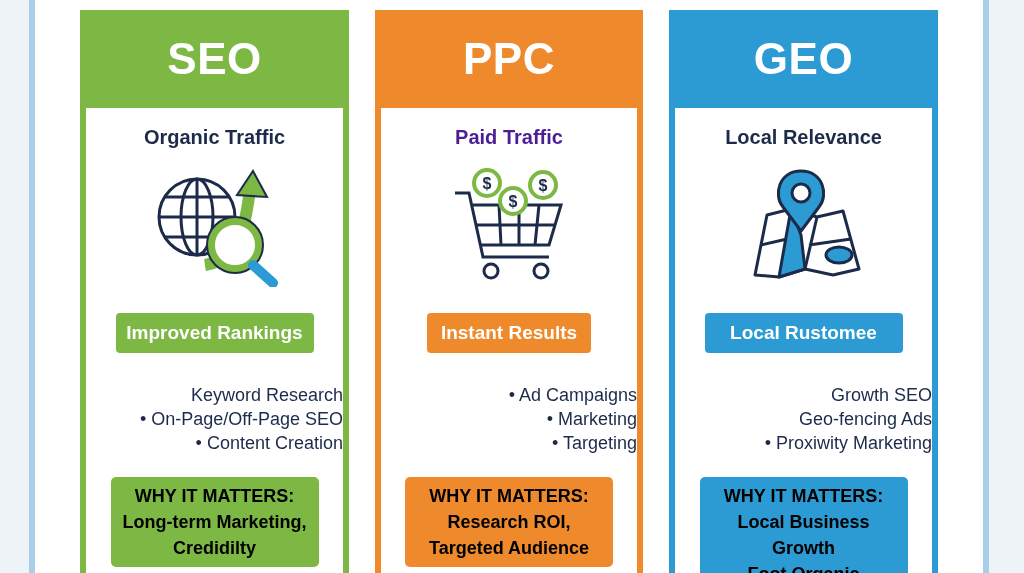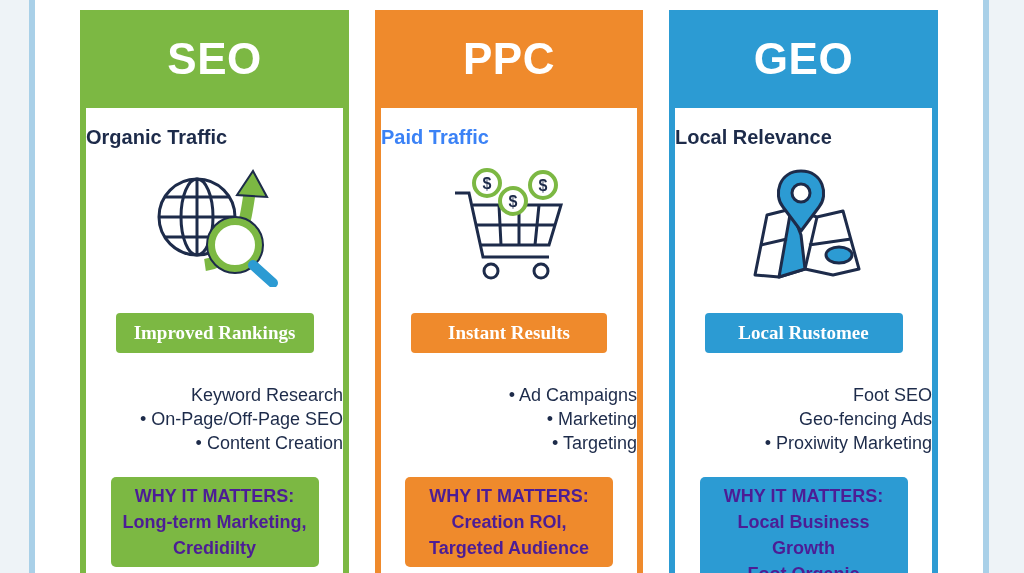--- a/index.html
+++ b/index.html
@@ -18,39 +18,39 @@
     position:absolute; top:10px; height:575px; box-sizing:border-box;
     border:6px solid var(--c); border-top:none;
     background:#fff;
   }
   .card .head {
     height:98px; background:var(--c);
     margin:0 -6px; display:flex; align-items:center; justify-content:center;
     color:#fff; font-weight:bold; font-size:44px; letter-spacing:0.5px;
   }
   .card .sub {
-    font-weight:bold; font-size:20px; margin-top:18px;
+    text-align:center; font-weight:bold; font-size:20px; margin-top:18px;
     color:#1d2b4a;
   }
   .card .icon { display:flex; justify-content:center; margin-top:16px; height:122px; }
   .pill {
     margin:26px auto 0; display:flex; align-items:center; justify-content:center;
     height:40px; border-radius:4px; background:var(--c); color:#fff;
-    font-weight:bold; font-size:19px;font-family:Liberation Serif, serif;
+    font-weight:bold; font-size:19px;
   }
   .list { margin-top:30px; text-align:right; color:#1d2b4a; font-size:18px; line-height:24px; }
   .why {
-    margin:22px auto 0; background:var(--c); color:#4c1d95; border-radius:5px;
+    margin:22px auto 0; background:var(--c); color:#000000; border-radius:5px;
     text-align:center; font-weight:bold; font-size:18px; line-height:26px;
     padding:6px 4px; box-sizing:border-box;
   }
   #seo { left:80px; width:269px; --c:#7cb843; }
   #ppc { left:375px; width:268px; --c:#ef8a2c; }
   #geo { left:669px; width:269px; --c:#2c9bd3; }
-  #ppc .sub { color:#3b82f6; }
+  #ppc .sub { color:#4c1d95; }
 </style>
 </head>
 <body>
 
 <div class="frame"></div>
 
 <div class="card" id="seo">
   <div class="head">SEO</div>
   <div class="sub">Organic Traffic</div>
   <div class="icon">
@@ -97,29 +97,29 @@
       <g font-family="Liberation Sans, sans-serif" font-size="16" font-weight="bold" fill="#1d2b4a" text-anchor="middle">
         <circle cx="38" cy="18" r="13" fill="#fff" stroke="#7cb843" stroke-width="4"></circle>
           <text x="38" y="24">$</text>
         <circle cx="64" cy="36" r="13" fill="#fff" stroke="#7cb843" stroke-width="4"></circle>
           <text x="64" y="42">$</text>
         <circle cx="94" cy="20" r="13" fill="#fff" stroke="#7cb843" stroke-width="4"></circle>
           <text x="94" y="26">$</text>
       </g>
     </svg>
   </div>
-  <div class="pill" style="width:196px">Instant Results</div>
+  <div class="pill" style="width:164px">Instant Results</div>
   <div class="list">
     <div>• Ad Campaigns</div>
     <div>• Marketing</div>
     <div>• Targeting</div>
   </div>
   <div class="why" style="width:208px">
     <div>WHY IT MATTERS:</div>
-    <div>Creation ROI,</div>
+    <div>Research ROI,</div>
     <div>Targeted Audience</div>
   </div>
 </div>
 
 <div class="card" id="geo">
   <div class="head">GEO</div>
   <div class="sub">Local Relevance</div>
   <div class="icon">
     <svg width="130" height="122" viewBox="0 0 130 122">
       <g stroke="#1d2b4a" stroke-width="3" stroke-linejoin="round">
@@ -127,21 +127,21 @@
         <path d="M52 44 L40 112 L66 104 L62 70 Z" fill="#2c9bd3"></path>
         <path d="M78 52 L66 104 M22 80 L48 74 M70 80 L112 74" fill="none"></path>
         <ellipse cx="100" cy="90" rx="13" ry="8" fill="#2c9bd3"></ellipse>
         <path d="M62 6 C 40 6, 34 30, 44 42 L62 66 L80 42 C 90 30, 84 6, 62 6 Z" fill="#2c9bd3"></path>
         <circle cx="62" cy="28" r="9" fill="#fff"></circle>
       </g>
     </svg>
   </div>
   <div class="pill" style="width:198px">Local Rustomee</div>
   <div class="list">
-    <div>Foot SEO</div>
+    <div>Growth SEO</div>
     <div>Geo-fencing Ads</div>
     <div>• Proxiwity Marketing</div>
   </div>
   <div class="why" style="width:208px">
     <div>WHY IT MATTERS:</div>
     <div>Local Business Growth</div>
     <div>Foot Organic</div>
   </div>
 </div>
 

